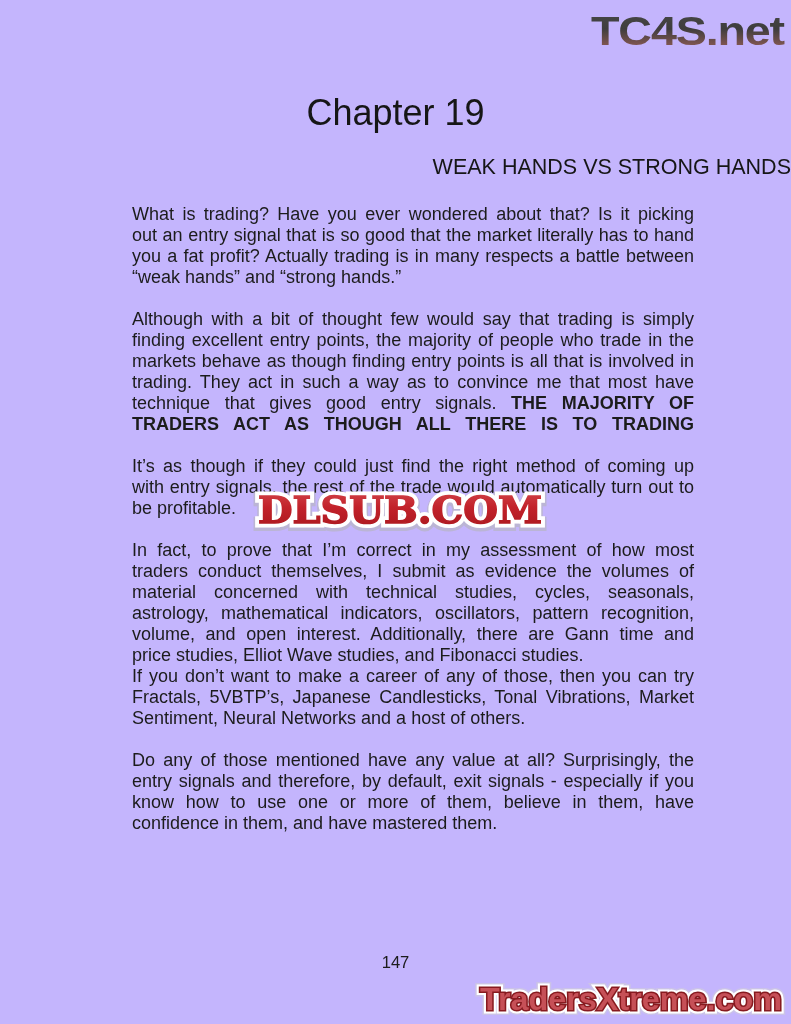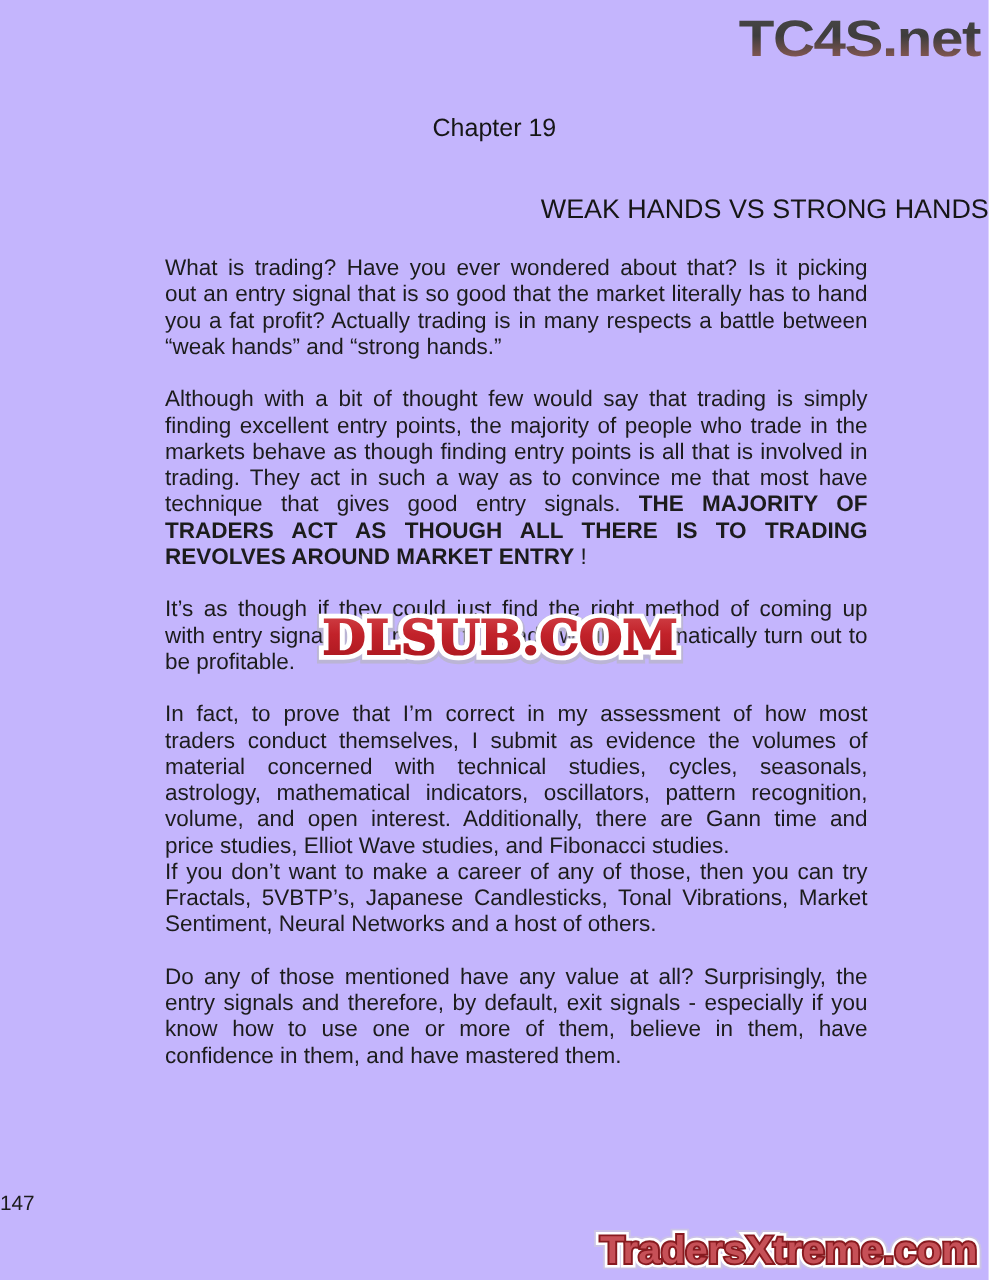--- a/index.html
+++ b/index.html
@@ -8,21 +8,21 @@
     width: 791px;
     height: 1024px;
     background: #c4b5fd;
     overflow: hidden;
     font-family: "Liberation Sans", sans-serif;
   }
   .chapter-title {
     position: absolute;
     top: 92px; left: 0; width: 100%;
     text-align: center;
-    font-size: 20px;
+    font-size: 36px;
     color: #161616;
   }
   .section-title {
     position: absolute;
     top: 155px; left: 0; width: 100%;
     text-align: right;
     font-size: 21.5px;
     color: #161616;
   }
   .content {
@@ -46,20 +46,21 @@
   }
   .wm-svg { position: absolute; left: 250px; top: 483px; }
   .wm-svg text {
     font-family: "DejaVu Serif", serif;
     font-weight: bold;
     font-size: 38px;
   }
   .page-number {
     position: absolute;
     top: 953px; left: 0; width: 100%;
+    text-align: center;
     font-size: 16.6px;
     color: #1c1c1c;
   }
   .tx-svg { position: absolute; left: 471px; top: 979px; }
   .tx-svg text {
     font-family: "Liberation Sans", sans-serif;
     font-weight: bold;
     font-size: 31px;
   }
 </style>
@@ -89,21 +90,20 @@
         <div class="line jl"><span>you a fat profit? Actually trading is in many respects a battle between</span></div>
         <div class="line"><span>“weak hands” and “strong hands.”</span></div>
       </div>
       <div class="para">
         <div class="line jl"><span>Although with a bit of thought few would say that trading is simply</span></div>
         <div class="line jl"><span>finding excellent entry points, the majority of people who trade in the</span></div>
         <div class="line jl"><span>markets behave as though finding entry points is all that is involved in</span></div>
         <div class="line jl"><span>trading. They act in such a way as to convince me that most have</span></div>
         <div class="line jl"><span>technique that gives good entry signals.  </span><span class="seg-b">THE MAJORITY OF</span></div>
         <div class="line jl"><span class="seg-b">TRADERS ACT AS THOUGH ALL THERE IS TO TRADING</span></div>
-        <div class="line"><span class="seg-b">REVOLVES AROUND MARKET ENTRY</span><span> !</span></div>
       </div>
       <div class="para">
         <div class="line jl"><span>It’s as though if t</span><span>hey could just find the right met</span><span>hod of coming up</span></div>
         <div class="line jl"><span>with entry signals, the rest of the trade would automatically turn out to</span></div>
         <div class="line"><span>be profitable.</span></div>
       </div>
       <div class="para">
         <div class="line jl"><span>In fact, to prove that I’m correct in my assessment of how most</span></div>
         <div class="line jl"><span>traders conduct themselves, I submit as evidence the volumes of</span></div>
         <div class="line jl"><span>material concerned with technical studies, cycles, seasonals,</span></div>

